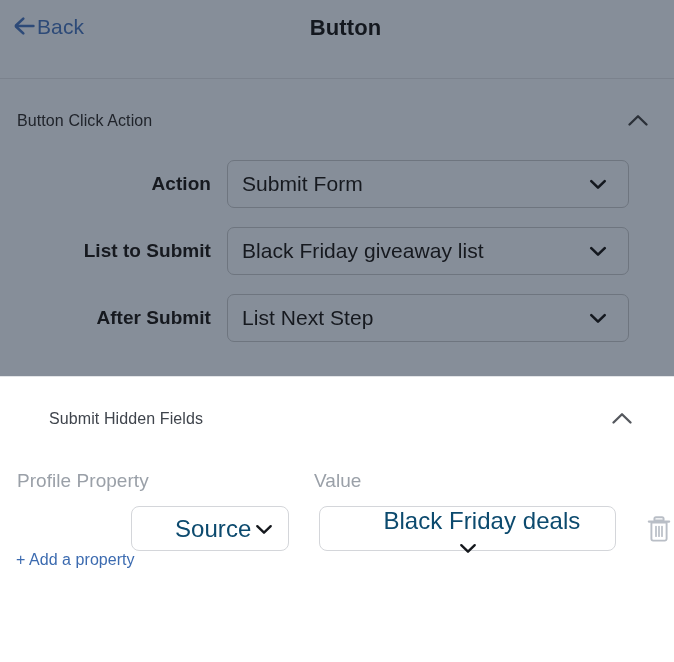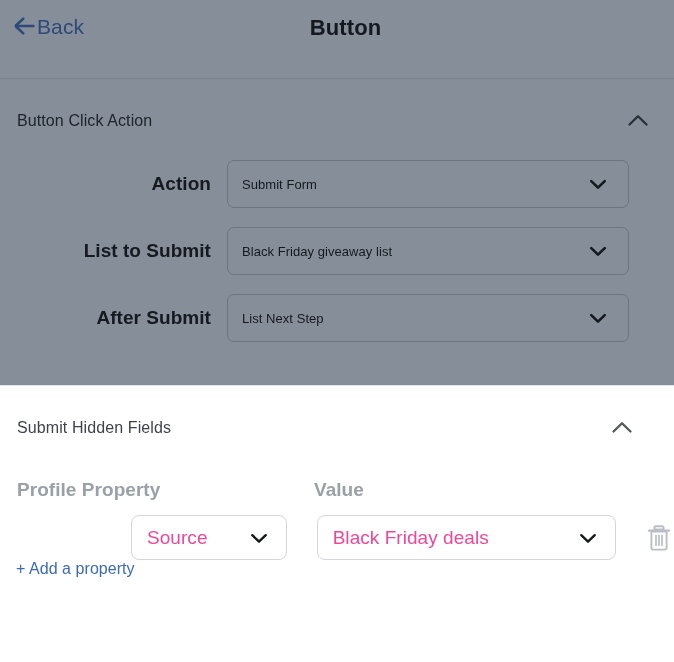--- a/index.html
+++ b/index.html
@@ -93,21 +93,21 @@
 
   .form-rows {
     margin-top: 24px;
     border-radius: 24px;
   }
   .form-row {
     display: flex;
     align-items: center;
     margin-bottom: 19px;
   }
-  .form-row:last-child { margin-bottom: 9px; }
+  .form-row:last-child { margin-bottom: 0; }
   .row-label {
     width: 227px;
     text-align: right;
     padding-right: 16px;
     box-sizing: border-box;
     font-size: 19px;
     font-weight: bold;
     color: #16191f;
     letter-spacing: 0.05px;
   }
@@ -119,21 +119,21 @@
     background: transparent;
     display: flex;
     align-items: center;
     justify-content: space-between;
     padding: 0 17px 0 14px;
     box-sizing: border-box;
     cursor: pointer;
     position: relative;
   }
   .select-gray .sel-value {
-    font-size: 13px;
+    font-size: 21px;
     color: #16191f;
     letter-spacing: 0.05px;
     white-space: nowrap;
     overflow: hidden;
     text-overflow: ellipsis;
   }
   .chev-down-dark {
     width: 26px;
     height: 26px;
     flex: 0 0 auto;
@@ -145,36 +145,36 @@
     background: #ffffff;
     flex: 1 1 auto;
     padding: 0;
   }
   .section-head-white {
     display: flex;
     align-items: center;
     justify-content: space-between;
     padding: 27px 37px 0 17px;
     box-sizing: border-box;
+    margin-left: 32px;
   }
   .section-head-white .section-head-title {
     color: #3f444c;
   }
 
   .col-heads {
     display: flex;
     margin-top: 36px;
     padding-left: 17px;
     box-sizing: border-box;
   }
   .col-head {
     font-size: 19px;
     color: #9aa0a8;
     letter-spacing: 0.05px;
-    font-weight: bold;
   }
   .col-head.prop { width: 297px; }
 
   .prop-row {
     display: flex;
     align-items: center;
     margin-top: 14px;
     padding-left: 131px;
     box-sizing: border-box;
   }
@@ -184,27 +184,28 @@
     border-radius: 8px;
     background: #ffffff;
     display: flex;
     align-items: center;
     justify-content: space-between;
     padding: 0 14px 0 15px;
     box-sizing: border-box;
     cursor: pointer;
   }
   .select-white .sel-value {
-    font-size: 19px;
-    color: #ec4899;
+    font-size: 24px;
+    color: #0c4a6e;
     letter-spacing: 0.05px;
     white-space: nowrap;
+    margin-left: 28px;
   }
   .select-white.prop-select { width: 158px; }
-  .select-white.value-select { width: 304px; margin-left: 30px; }
+  .select-white.value-select { width: 304px; margin-left: 30px; flex-direction: column; }
 
   .trash-button {
     margin-left: 29px;
     width: 30px;
     height: 34px;
     display: flex;
     align-items: center;
     justify-content: center;
     cursor: pointer;
     background: transparent;

